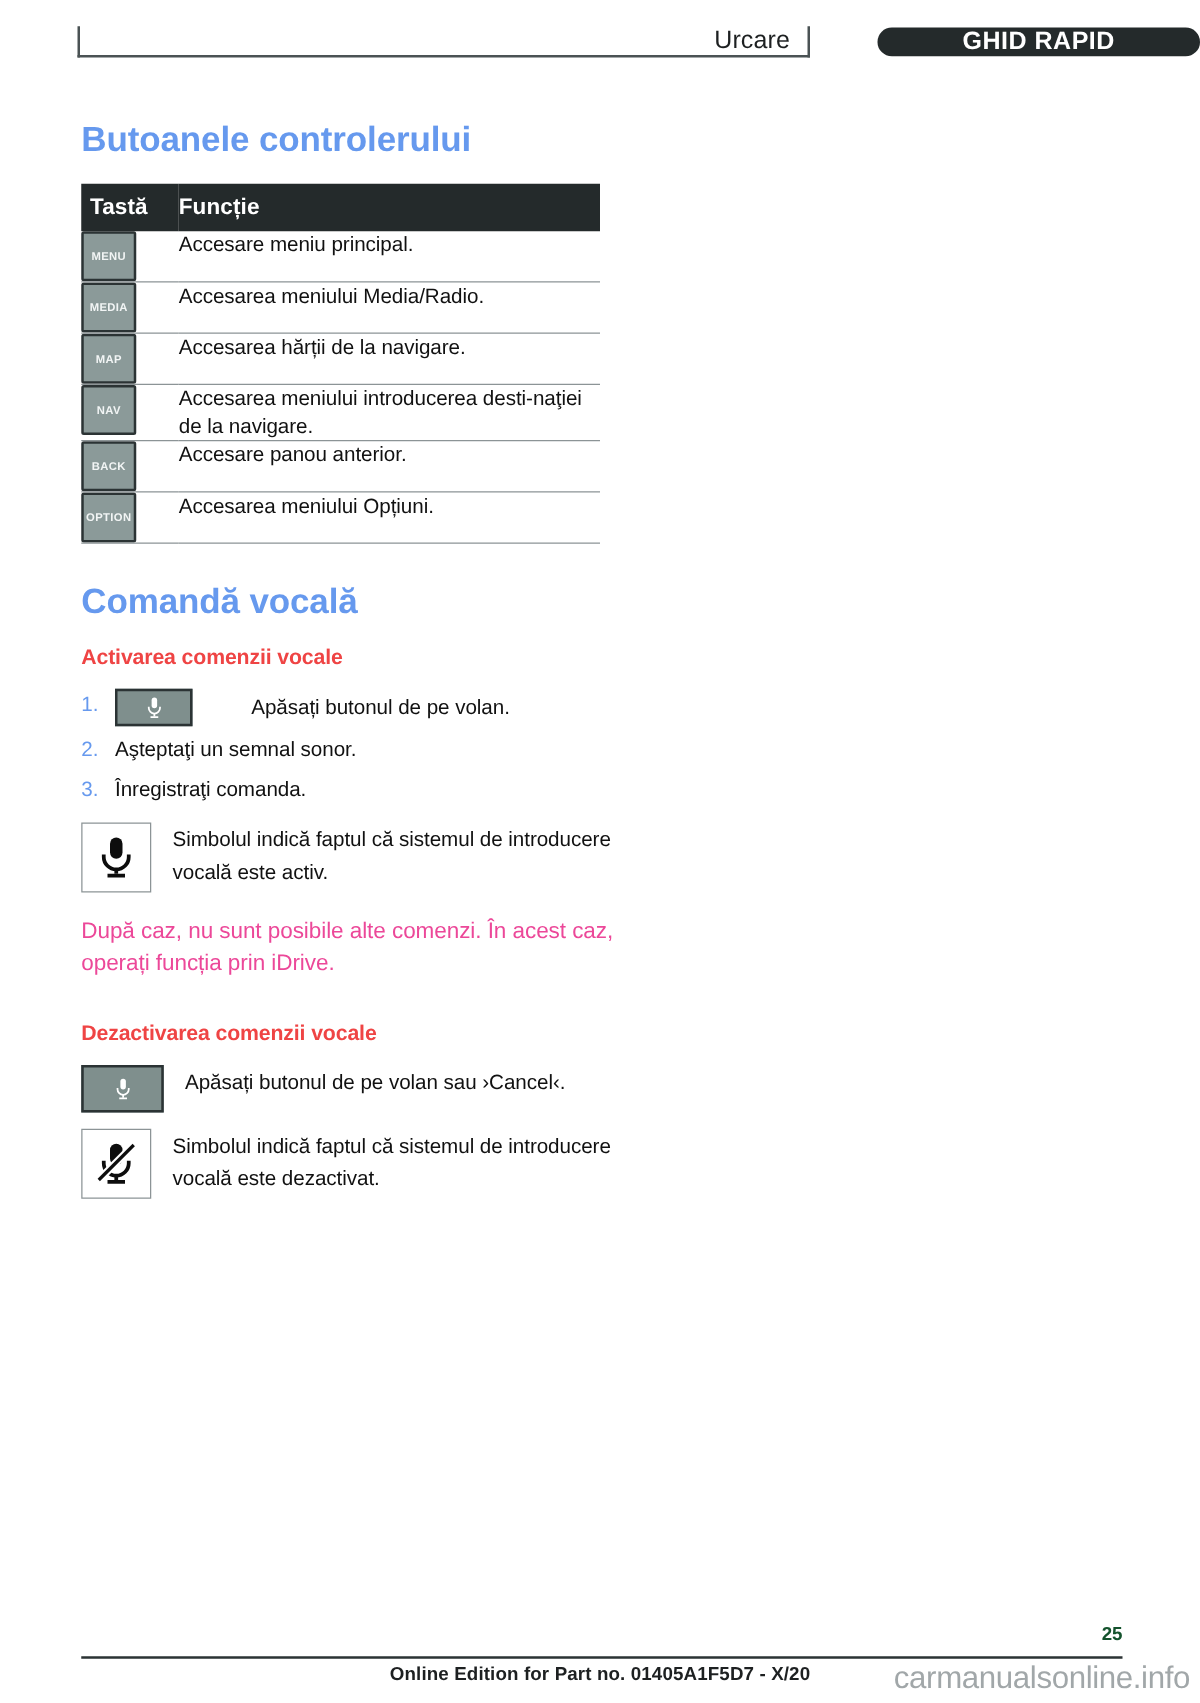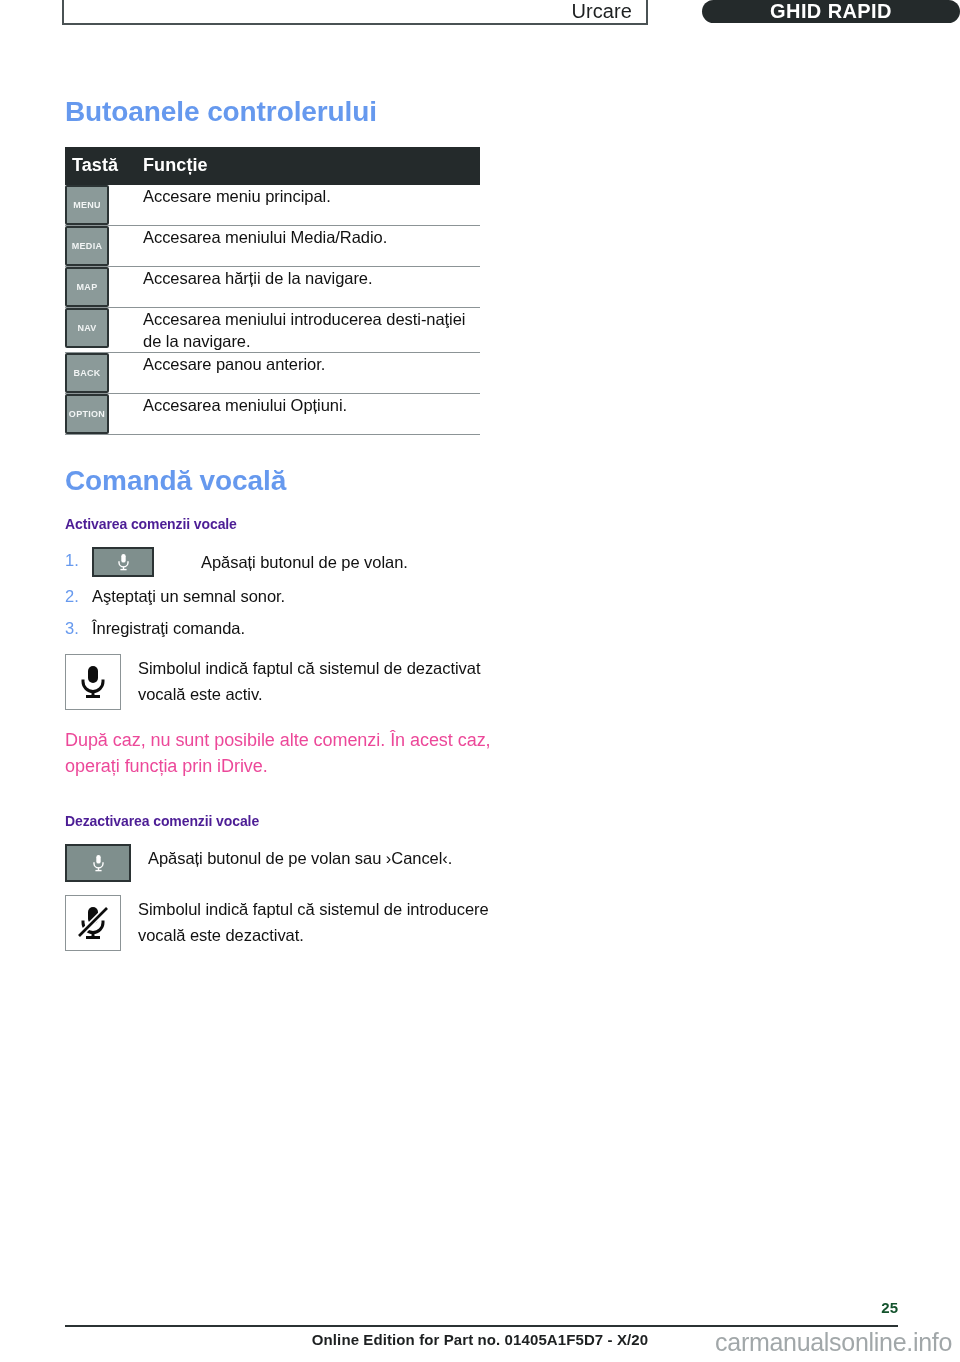--- a/index.html
+++ b/index.html
@@ -21,21 +21,21 @@
   }
 
   
   .header {
     position: absolute;
     top: 0;
     left: 62px;
     right: 0;
     height: 66px;
     display: flex;
-    align-items: flex-start;
+    align-items: center;
     gap: 47px;
   }
 
   .header-left {
     width: 586px;
     background: #ffffff;
     border-left: 2px solid #4a5254;
     border-bottom: 2px solid #4a5254;
     border-right: 2px solid #4a5254;
     display: flex;
@@ -145,23 +145,23 @@
   .hw-key span {
     font-size: 9px;
     font-weight: bold;
     color: #f2f5f5;
     letter-spacing: 0.3px;
     font-family: "Liberation Sans", sans-serif;
   }
 
   
   h2.subhead {
-    font-size: 14px;
-    font-weight: bold;
-    color: #4c1d95;
+    font-size: 17px;
+    font-weight: bold;
+    color: #ef4444;
     margin-bottom: 15px;
     letter-spacing: -0.1px;
   }
 
   h2.subhead.spaced {
     margin-top: 34px;
   }
 
   
   .steps { list-style: none; }
@@ -409,21 +409,21 @@
 
     <div class="symbol-row">
       <span class="symbol-box">
         <svg width="30" height="38" viewBox="0 0 30 38" aria-hidden="true">
           <rect x="10" y="3" width="10" height="17" rx="5" fill="#0d0d0d"></rect>
           <path d="M5 16.5 v2 a10 10 0 0 0 20 0 v-2" stroke="#0d0d0d" stroke-width="3" fill="none"></path>
           <line x1="15" y1="27.5" x2="15" y2="32" stroke="#0d0d0d" stroke-width="3"></line>
           <line x1="8" y1="33.5" x2="22" y2="33.5" stroke="#0d0d0d" stroke-width="3"></line>
         </svg>
       </span>
-      <span class="symbol-text">Simbolul indică faptul că sistemul de dezactivat vocală este activ.</span>
+      <span class="symbol-text">Simbolul indică faptul că sistemul de introducere vocală este activ.</span>
     </div>
 
     <p class="para">După caz, nu sunt posibile alte comenzi. În acest caz, operați funcția prin iDrive.</p>
 
     <h2 class="subhead spaced">Dezactivarea comenzii vocale</h2>
 
     <div class="symbol-row">
       <span class="symbol-box plain">
         <svg width="13" height="19" viewBox="0 0 13 19" aria-hidden="true">
           <rect x="4.3" y="1" width="4.4" height="8.6" rx="2.2" fill="#ffffff"></rect>

